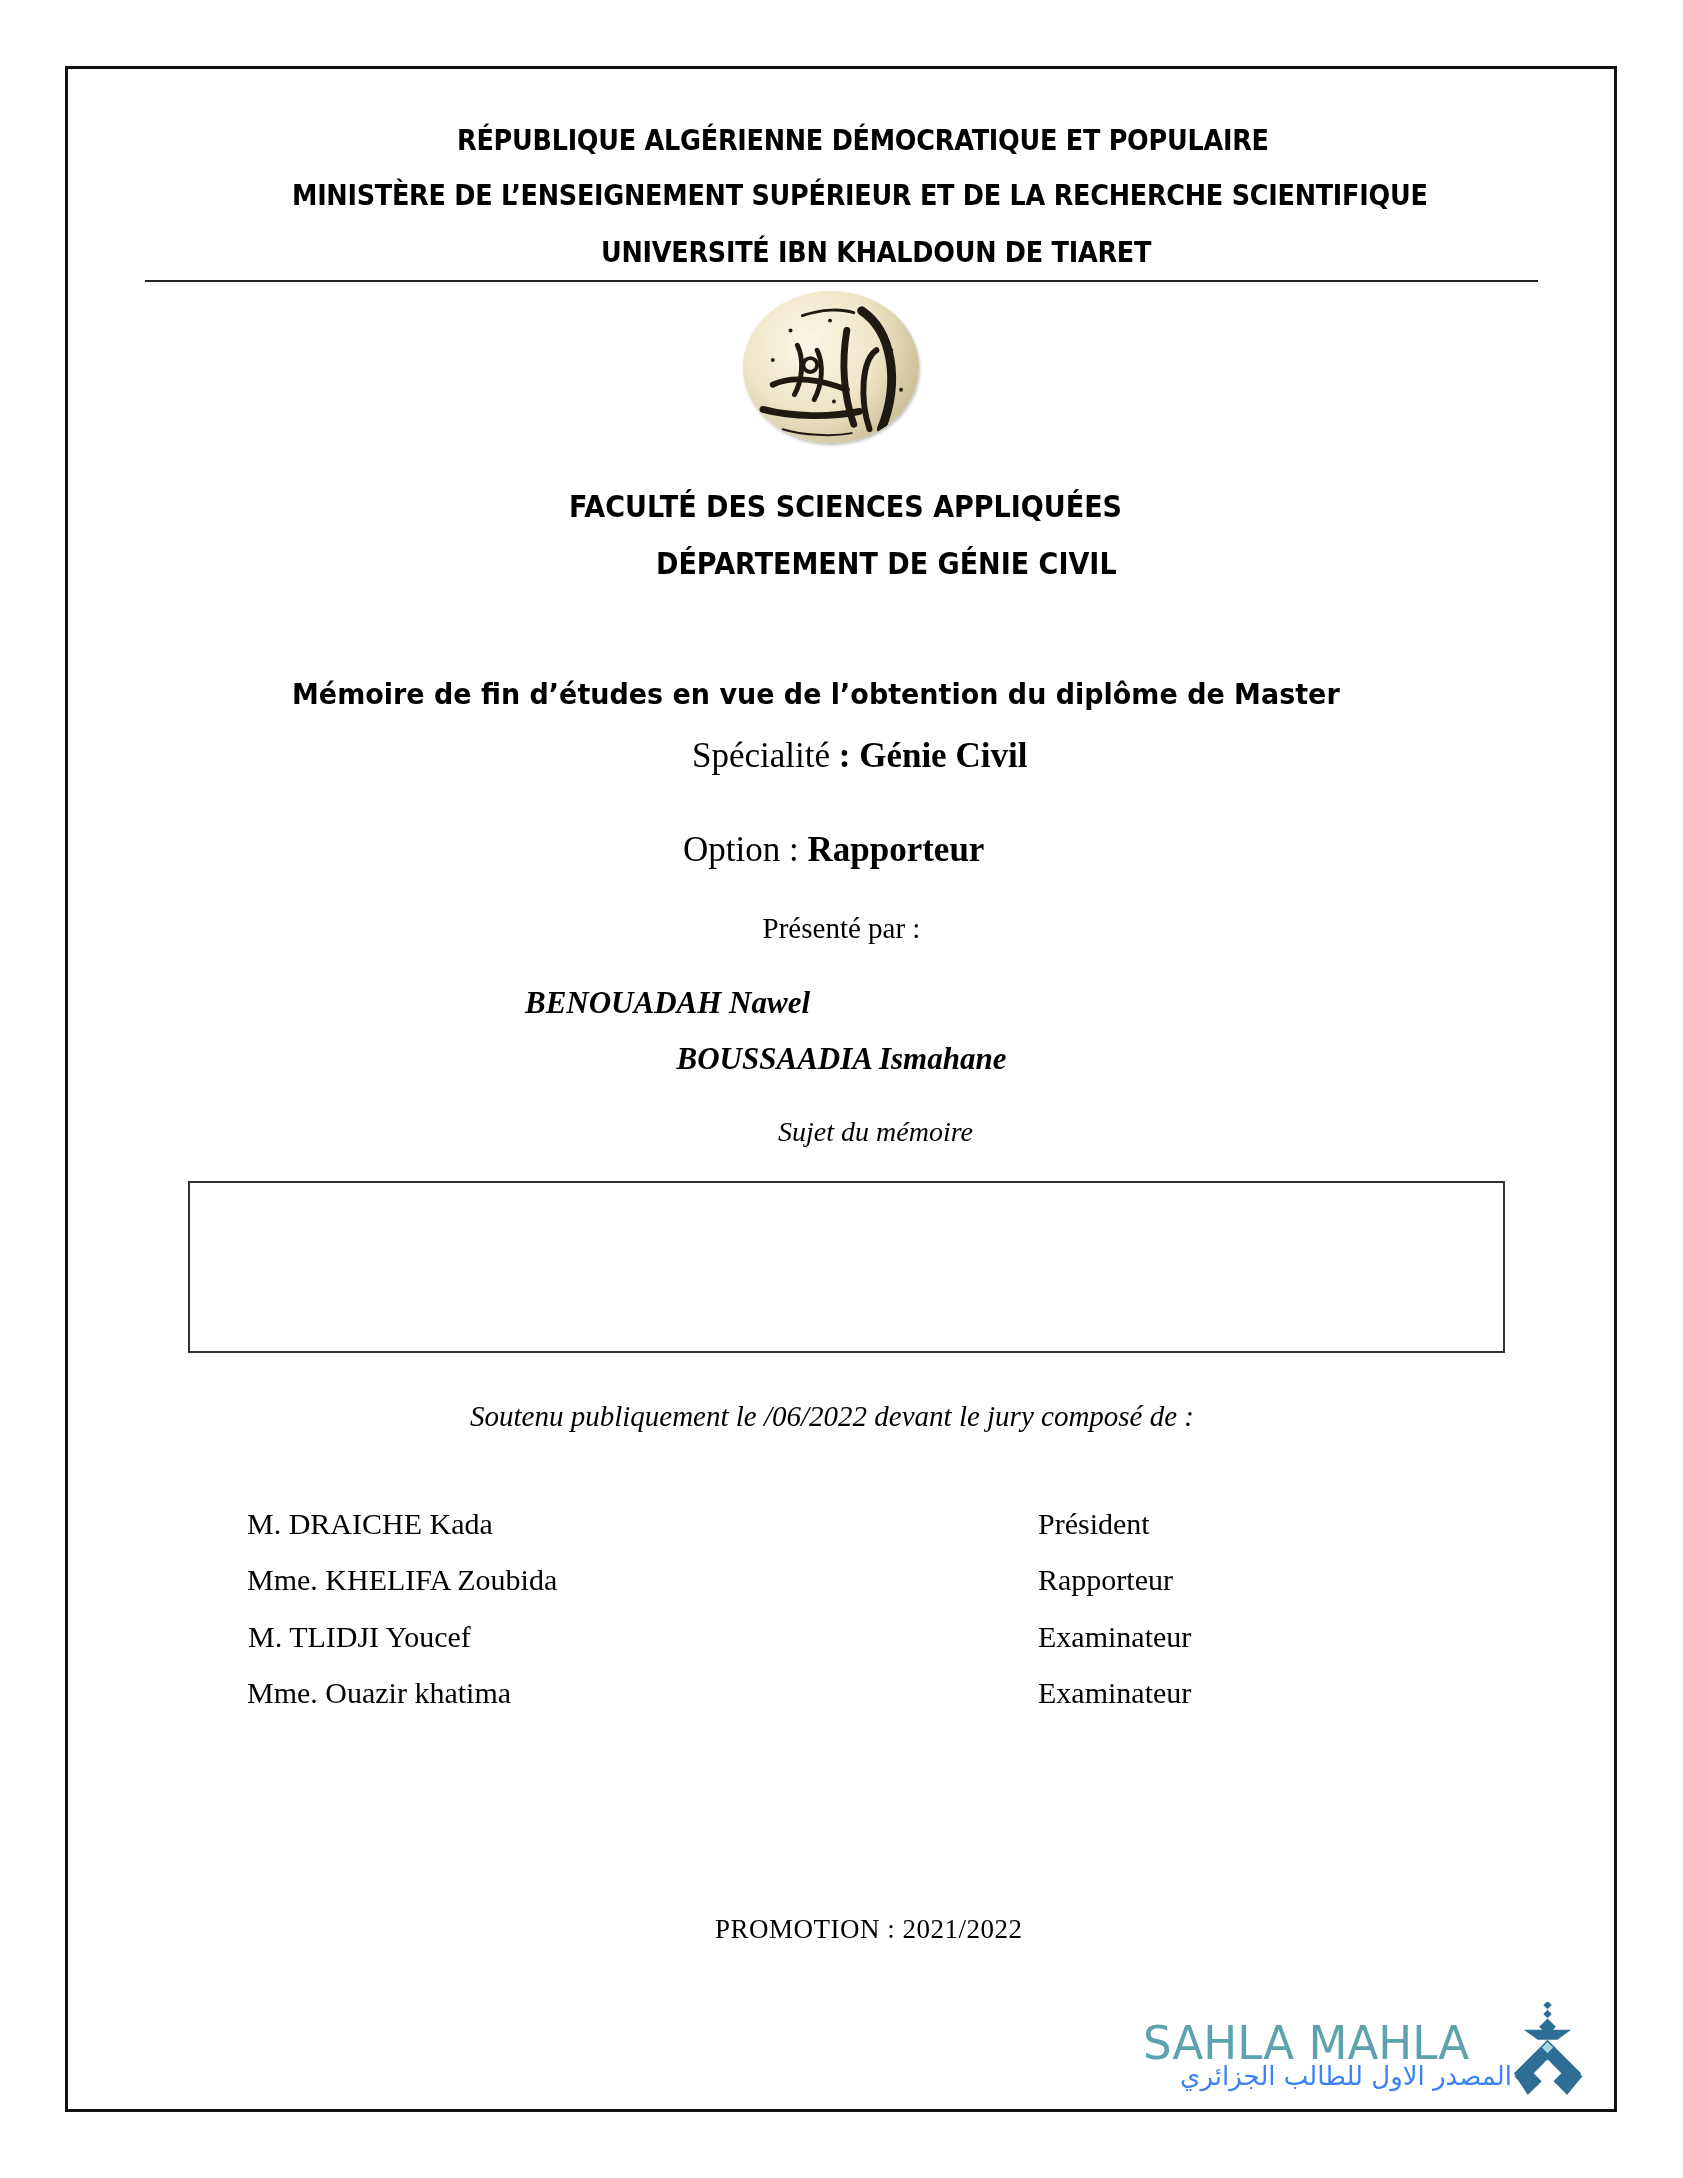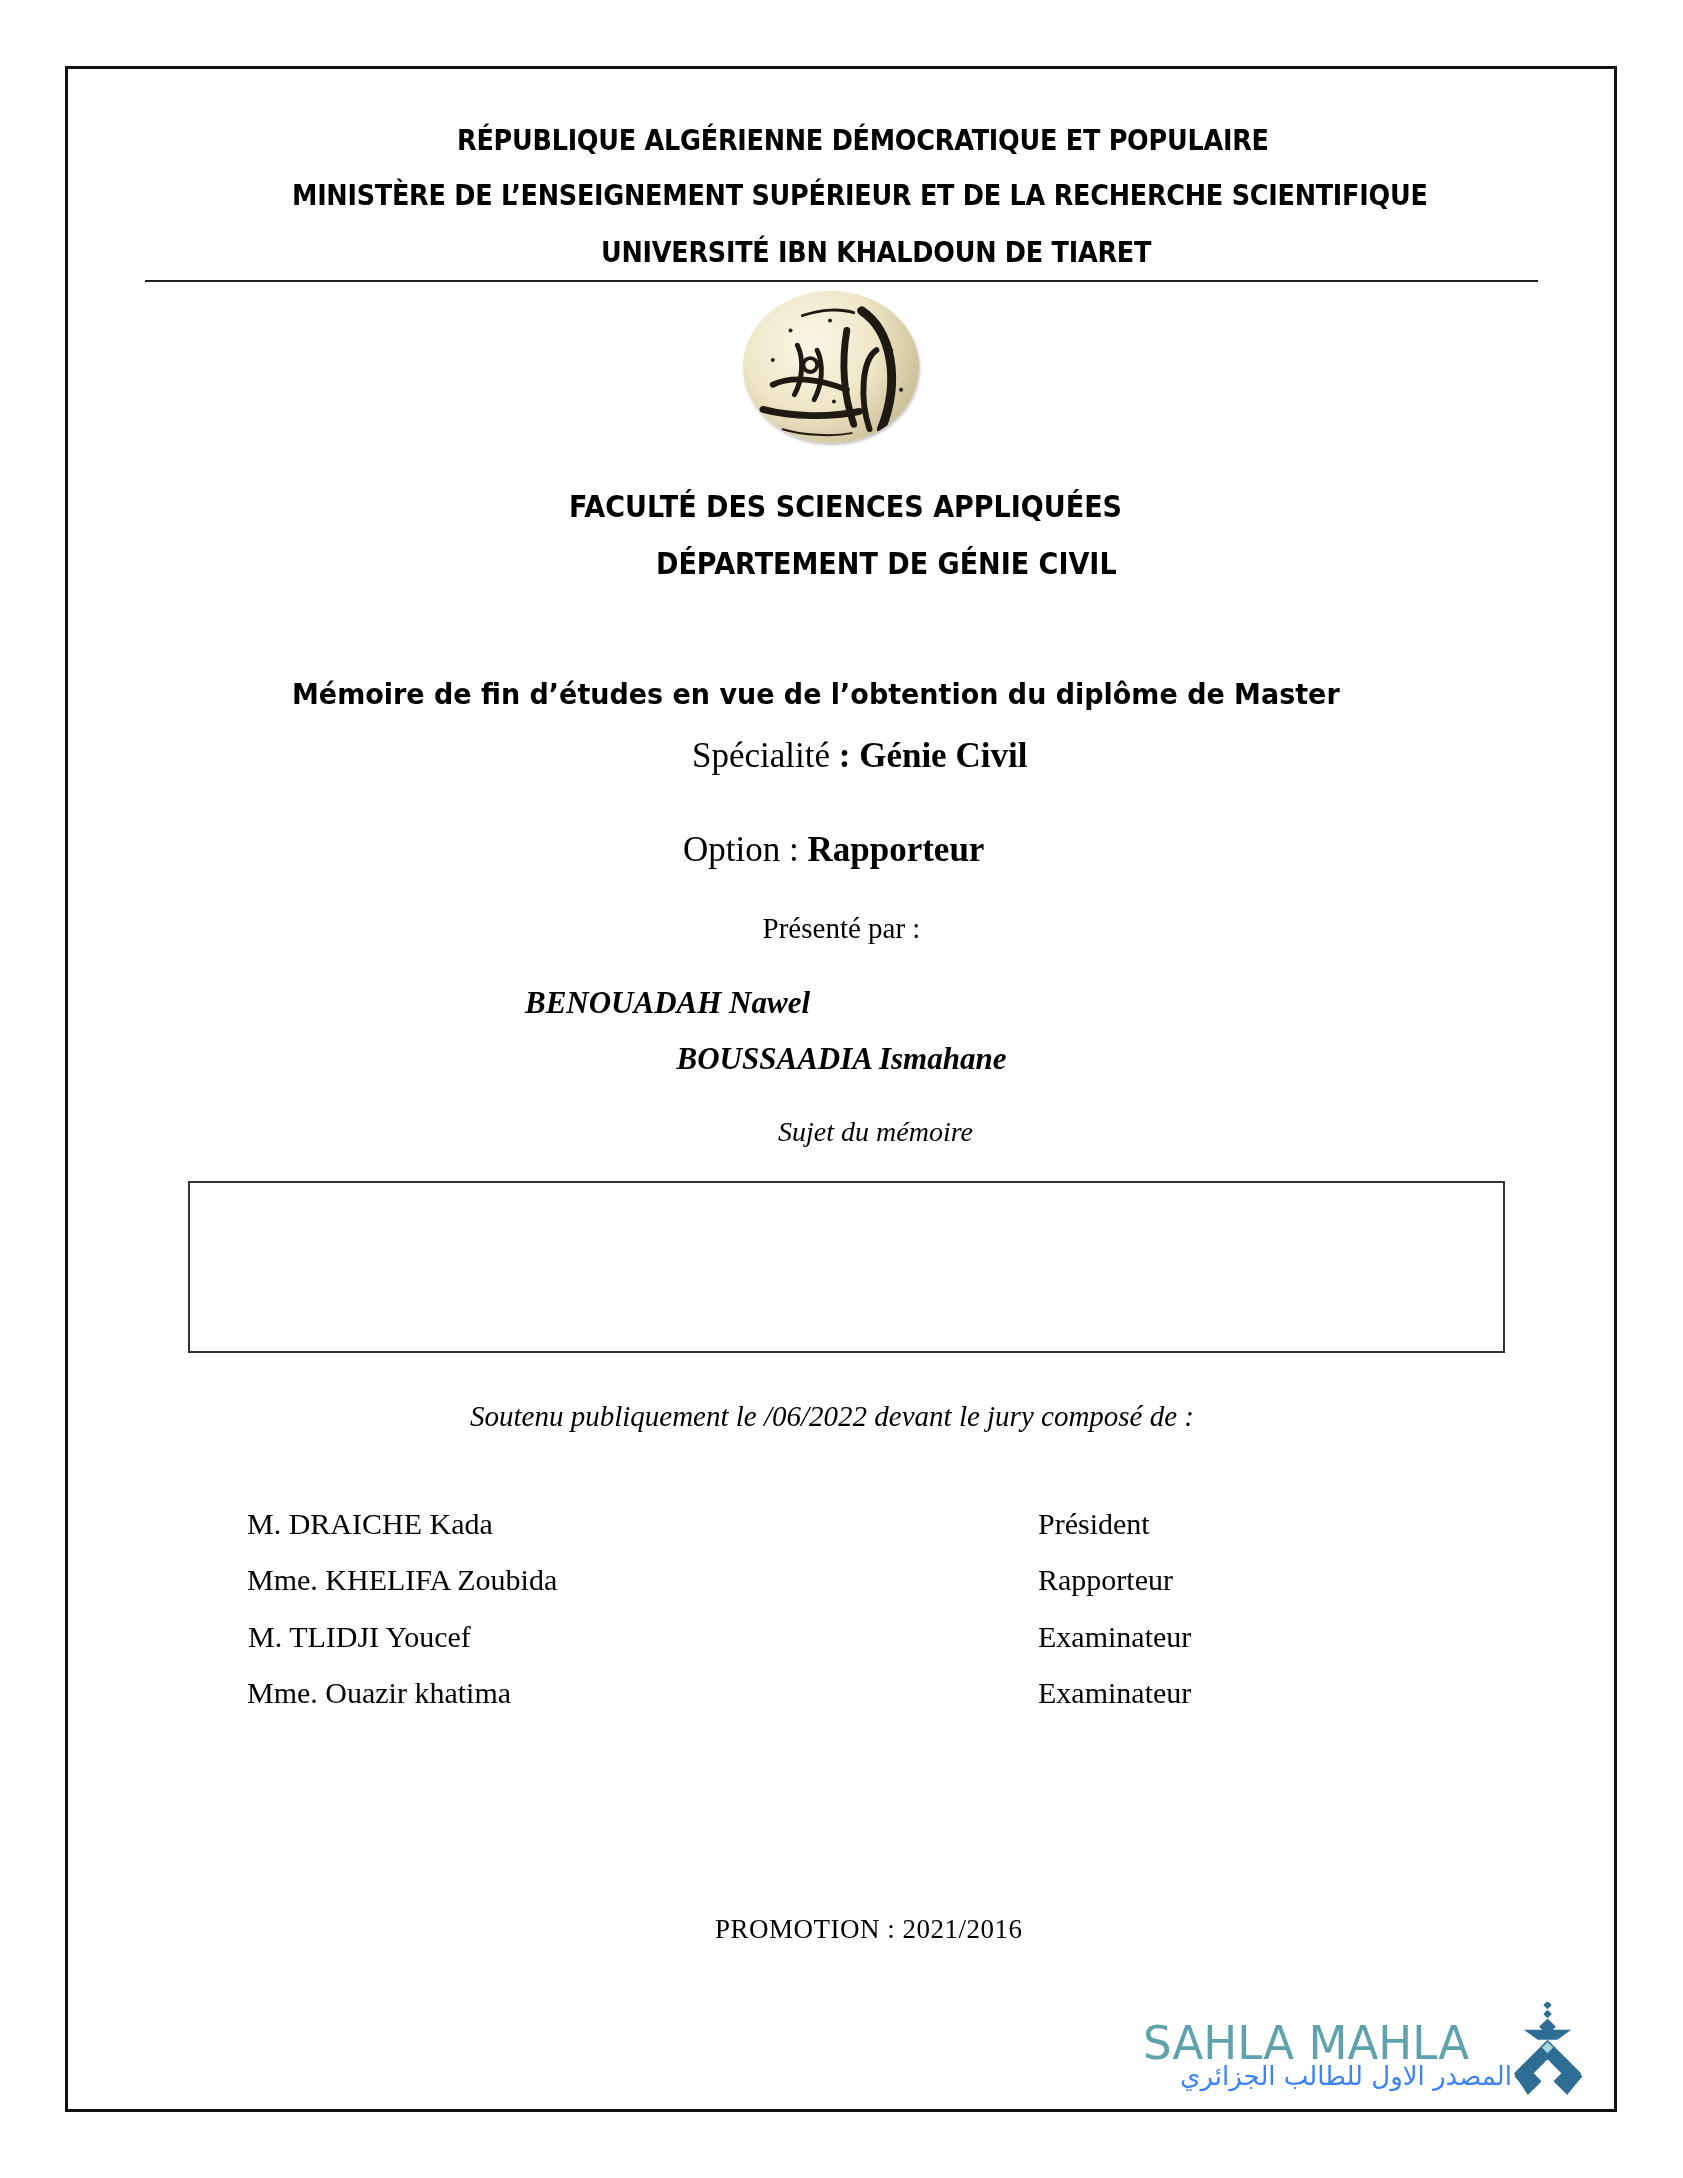--- a/index.html
+++ b/index.html
@@ -117,21 +117,21 @@
   <div>
     <div class="abs serif jury" style="left:248px; top:1620px;">M. TLIDJI Youcef</div>
     <div class="abs serif jury" style="left:1038px; top:1620px;">Examinateur</div>
   </div>
   <div>
     <div class="abs serif jury" style="left:247px; top:1676px;">Mme. Ouazir khatima</div>
     <div class="abs serif jury" style="left:1038px; top:1676px;">Examinateur</div>
   </div>
 </div>
 
-<div class="abs serif promo" style="left:715px; top:1914px;">PROMOTION : 2021/2016</div>
+<div class="abs serif promo" style="left:715px; top:1914px;">PROMOTION : 2021/2022</div>
 
 <div>
   <div class="abs sahla" style="left:1143px; top:2016px;">SAHLA MAHLA</div>
   <div class="abs sahla-ar" style="left:1148px; top:2061px; width:364px; text-align:right;">المصدر الاول للطالب الجزائري</div>
   <svg class="abs" style="left:1510px; top:2002px;" width="79" height="99" viewBox="0 0 80 100">
     <g fill="#2f6e94">
       <rect x="35" y="0" width="6" height="6" transform="rotate(45 38 3)"></rect>
       <rect x="35" y="9" width="6" height="6" transform="rotate(45 38 12)"></rect>
       <rect x="32" y="19" width="12" height="12" transform="rotate(45 38 25)"></rect>
       <polygon points="14,28 62,28 48,38 28,38"></polygon>

